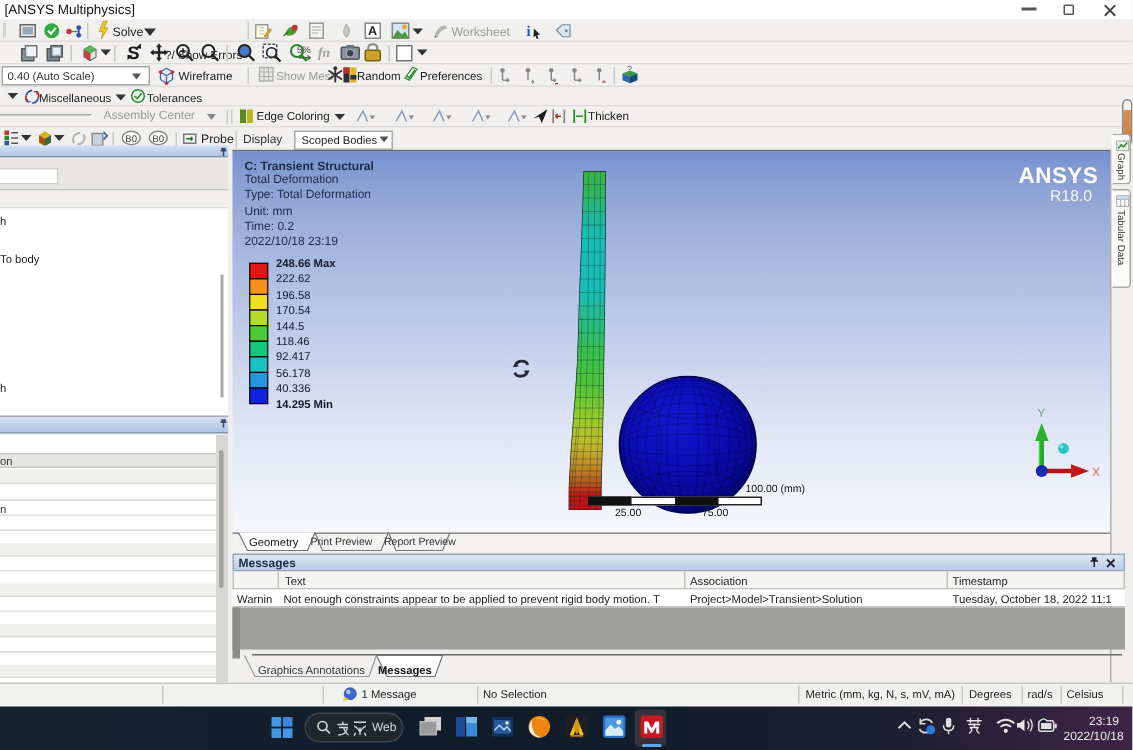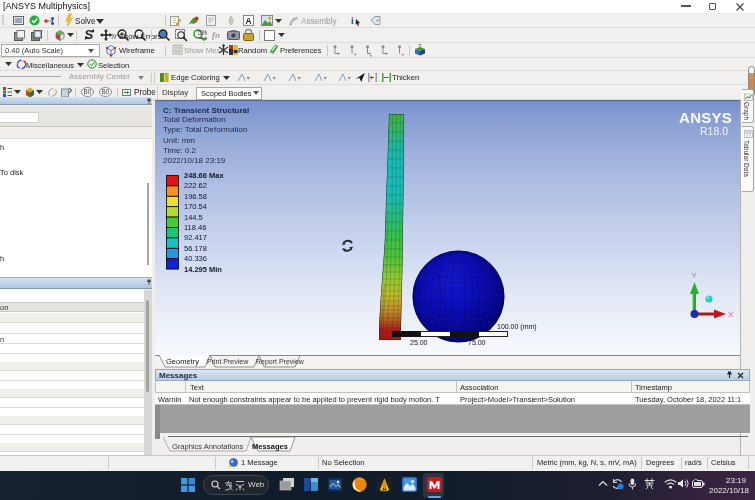--- a/index.html
+++ b/index.html
@@ -80,21 +80,21 @@
     <path d="M0.5 10.5 L4 5 L7 8 L9 6 L11.5 10.5 Z" fill="#4f9a3f"></path>
     <circle cx="8.7" cy="3" r="1.6" fill="#f0a020"></circle>
   </svg>
 <svg style="left:275px;top:19px" width="7" height="4">
     <path d="M0 0 L7 0 L3.5 4 Z" fill="#333"></path>
   </svg>
 <svg style="left:289px;top:15px" width="10" height="11">
     <path d="M1 8 Q3 2 8 2 L9 4 Q4 5 3 9 Z" fill="#b5b5b0"></path>
     <path d="M1 8 L0.6 10.4 L3 9.6" fill="#8a8a86"></path>
   </svg>
-<div class="t grey" style="left:301px;top:17.5px;font-size:8.2px">Assembly</div>
+<div class="t grey" style="left:301px;top:17.5px;font-size:8.2px">Worksheet</div>
 <svg style="left:351px;top:15px" width="10" height="11">
     <text x="0" y="9" font-size="10" font-weight="bold" fill="#2858b8" font-family="Liberation Serif">i</text>
     <path d="M5 4 L9 8 L7.2 8.4 L8 10.6 L6.8 11 L6 8.8 L4.6 9.8 Z" fill="#222"></path>
   </svg>
 <svg style="left:370px;top:16px" width="11" height="9">
     <path d="M1 4 L5 0.5 L10 0.5 L10 8.5 L5 8.5 Z" fill="#dfe6ec" stroke="#7d8a96" stroke-width="0.8"></path>
     <circle cx="7.5" cy="4.5" r="1" fill="#7d8a96"></circle>
   </svg>
 
 <svg style="left:14px;top:30px" width="11" height="11">
@@ -251,21 +251,21 @@
     <path d="M1.5 4.5 Q2.5 1.5 5.5 1.2 M9.5 6.5 Q8.5 9.5 5.5 9.8" stroke="#3050b0" stroke-width="1.2" fill="none"></path>
   </svg>
 <div class="t" style="left:26px;top:61.5px;font-size:7.6px;color:#222">Miscellaneous</div>
 <svg style="left:77px;top:63px" width="7" height="4">
     <path d="M0 0 L7 0 L3.5 4 Z" fill="#333"></path>
   </svg>
 <svg style="left:87px;top:59px" width="10" height="10">
     <circle cx="5" cy="5" r="4.2" fill="#eaf4ea" stroke="#2a8a2a" stroke-width="1"></circle>
     <path d="M2.8 5 L4.5 6.8 L7.4 3.2" stroke="#2a8a2a" stroke-width="1" fill="none"></path>
   </svg>
-<div class="t" style="left:98px;top:61.5px;font-size:7.6px;color:#222">Selection</div>
+<div class="t" style="left:98px;top:61.5px;font-size:7.6px;color:#222">Tolerances</div>
 
 <div class="ab" style="left:0;top:76px;width:61px;height:1px;background:#a8a8a4"></div>
 <div class="t" style="left:69px;top:73px;font-size:8px;color:#9a9a96">Assembly Center</div>
 <svg style="left:138px;top:76px" width="6" height="4">
     <path d="M0 0 L6 0 L3 4 Z" fill="#888"></path>
   </svg>
 <div class="sep" style="left:151px;top:73px;height:10px"></div>
 <div class="sep" style="left:154px;top:73px;height:10px"></div>
 <svg style="left:160px;top:73px" width="9" height="9">
     <rect x="0" y="0" width="4" height="9" fill="#5a8a20"></rect>
@@ -360,21 +360,21 @@
 <svg style="left:146px;top:98px" width="6" height="7">
     <path d="M1 2.5 H5 M3 2.5 V6" stroke="#446" stroke-width="1"></path>
     <rect x="1.5" y="0.5" width="3" height="2" fill="#446"></rect>
   </svg>
 <div class="ab" style="left:0;top:106px;width:152px;height:21px;background:#e7e6e3"></div>
 <div class="ab" style="left:0;top:112px;width:39px;height:11px;background:#fff;border:1px solid #cfcfcb;border-left:none"></div>
 <div class="ab" style="left:0;top:126px;width:152px;height:1px;background:#c2c2be"></div>
 <div class="ab" style="left:0;top:127px;width:152px;height:12px;background:#f0efec;border-bottom:1px solid #dadad6"></div>
 <div class="ab" style="left:0;top:139px;width:152px;height:138px;background:#fff"></div>
 <div class="t" style="left:0;top:143.5px;font-size:7.5px;color:#222">h</div>
-<div class="t" style="left:0;top:168.5px;font-size:7.5px;color:#222">To disk</div>
+<div class="t" style="left:0;top:168.5px;font-size:7.5px;color:#222">To body</div>
 <div class="t" style="left:0;top:254.5px;font-size:7.5px;color:#222">h</div>
 <div class="ab" style="left:147px;top:183px;width:2px;height:82px;background:#a8a8a4"></div>
 <div class="ab" style="left:0;top:277px;width:152px;height:12px;background:linear-gradient(180deg,#d3e1f2,#b0c6e2);border-bottom:1px solid #8899aa;border-top:1px solid #aab"></div>
 <svg style="left:146px;top:279px" width="6" height="7">
     <path d="M1 2.5 H5 M3 2.5 V6" stroke="#446" stroke-width="1"></path>
     <rect x="1.5" y="0.5" width="3" height="2" fill="#446"></rect>
   </svg>
 <div class="ab" style="left:0;top:290px;width:152px;height:165px;background:#fff"></div>
 <div class="ab" style="left:0;top:302px;width:144px;height:10px;background:#e4e4e0;border-top:1px solid #c8c8c4;border-bottom:1px solid #c8c8c4"></div>
 <div class="t" style="left:0;top:304px;font-size:7.5px;color:#333">on</div>

